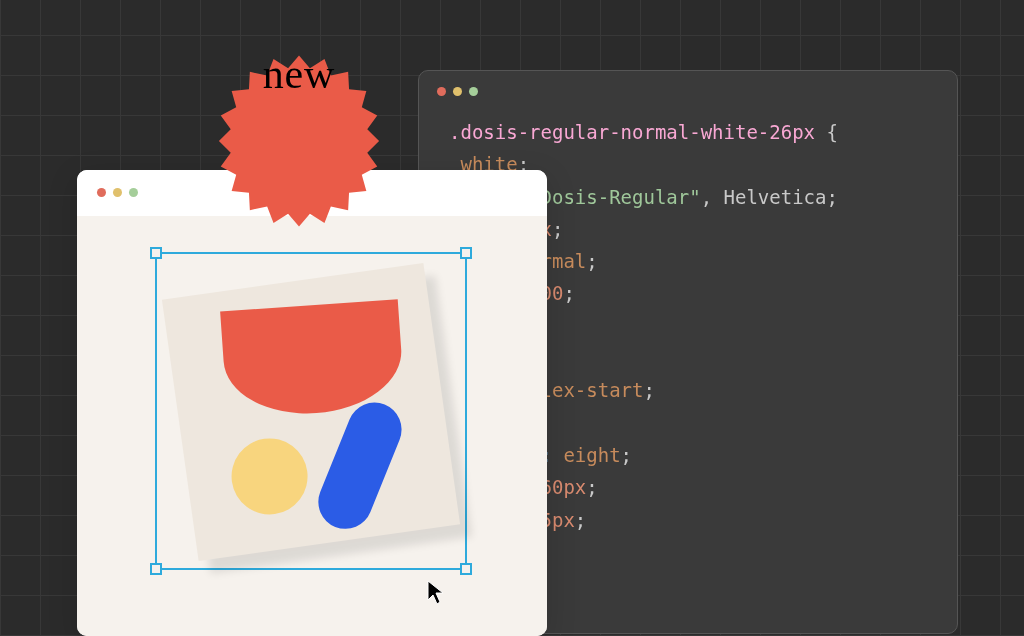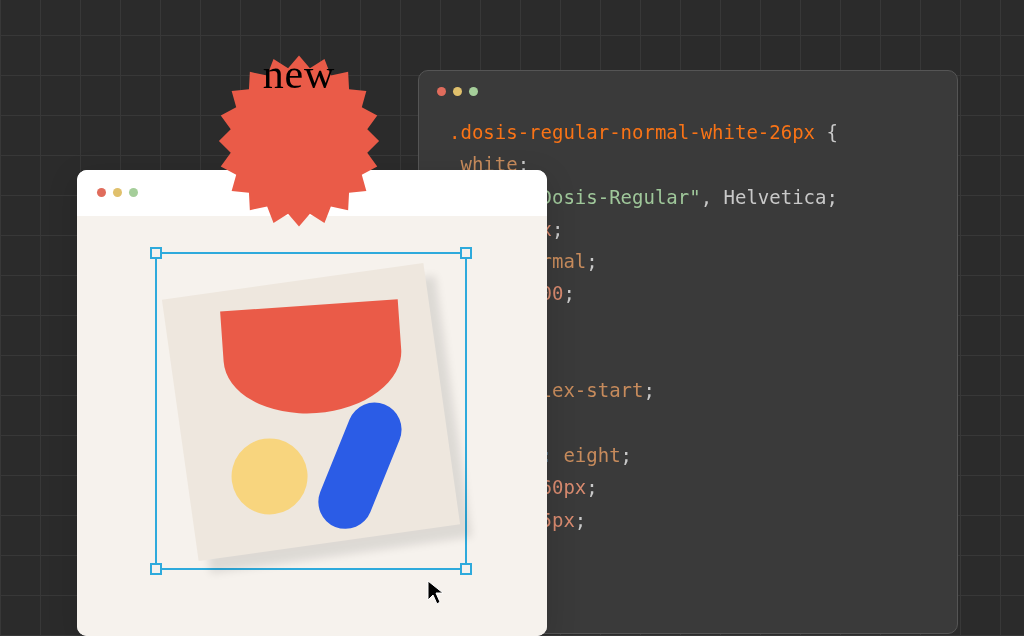--- a/index.html
+++ b/index.html
@@ -40,21 +40,21 @@
   .tl-green { background: #a5ce9a; }
 
   .code {
     font-family: "SF Mono", Menlo, Consolas, monospace;
     font-size: 19px;
     line-height: 1.7;
     padding: 10px 30px 20px 30px;
     white-space: pre;
     color: #ccc;
   }
-  .sel   { color: #f97316; }   
+  .sel   { color: #f9a8d4; }   
   .prop  { color: #6aa7d6; }   
   .str   { color: #9fc79a; }   
   .num   { color: #d88a6f; }   
   .kw    { color: #c78b5c; }   
   .punc  { color: #c9c9c9; }
 
   
   .design-window {
     position: absolute;
     left: 77px;

